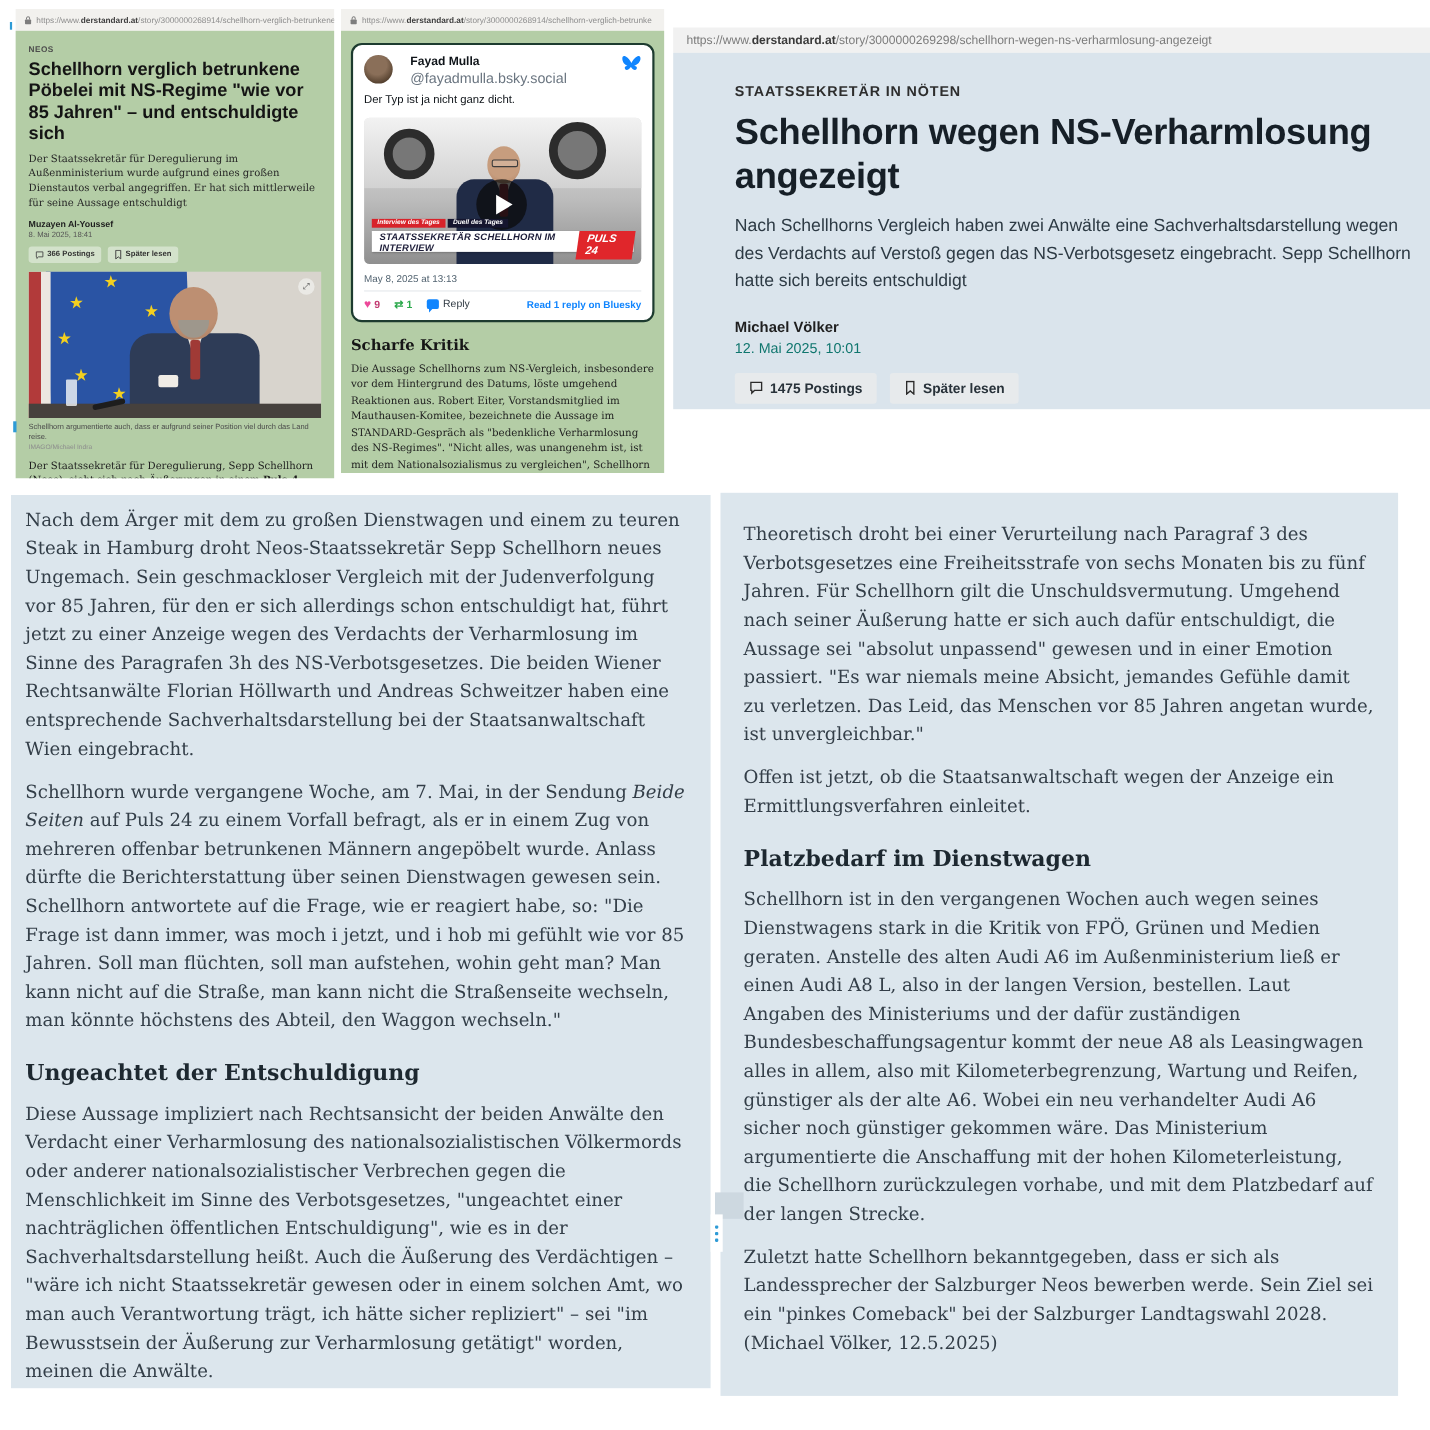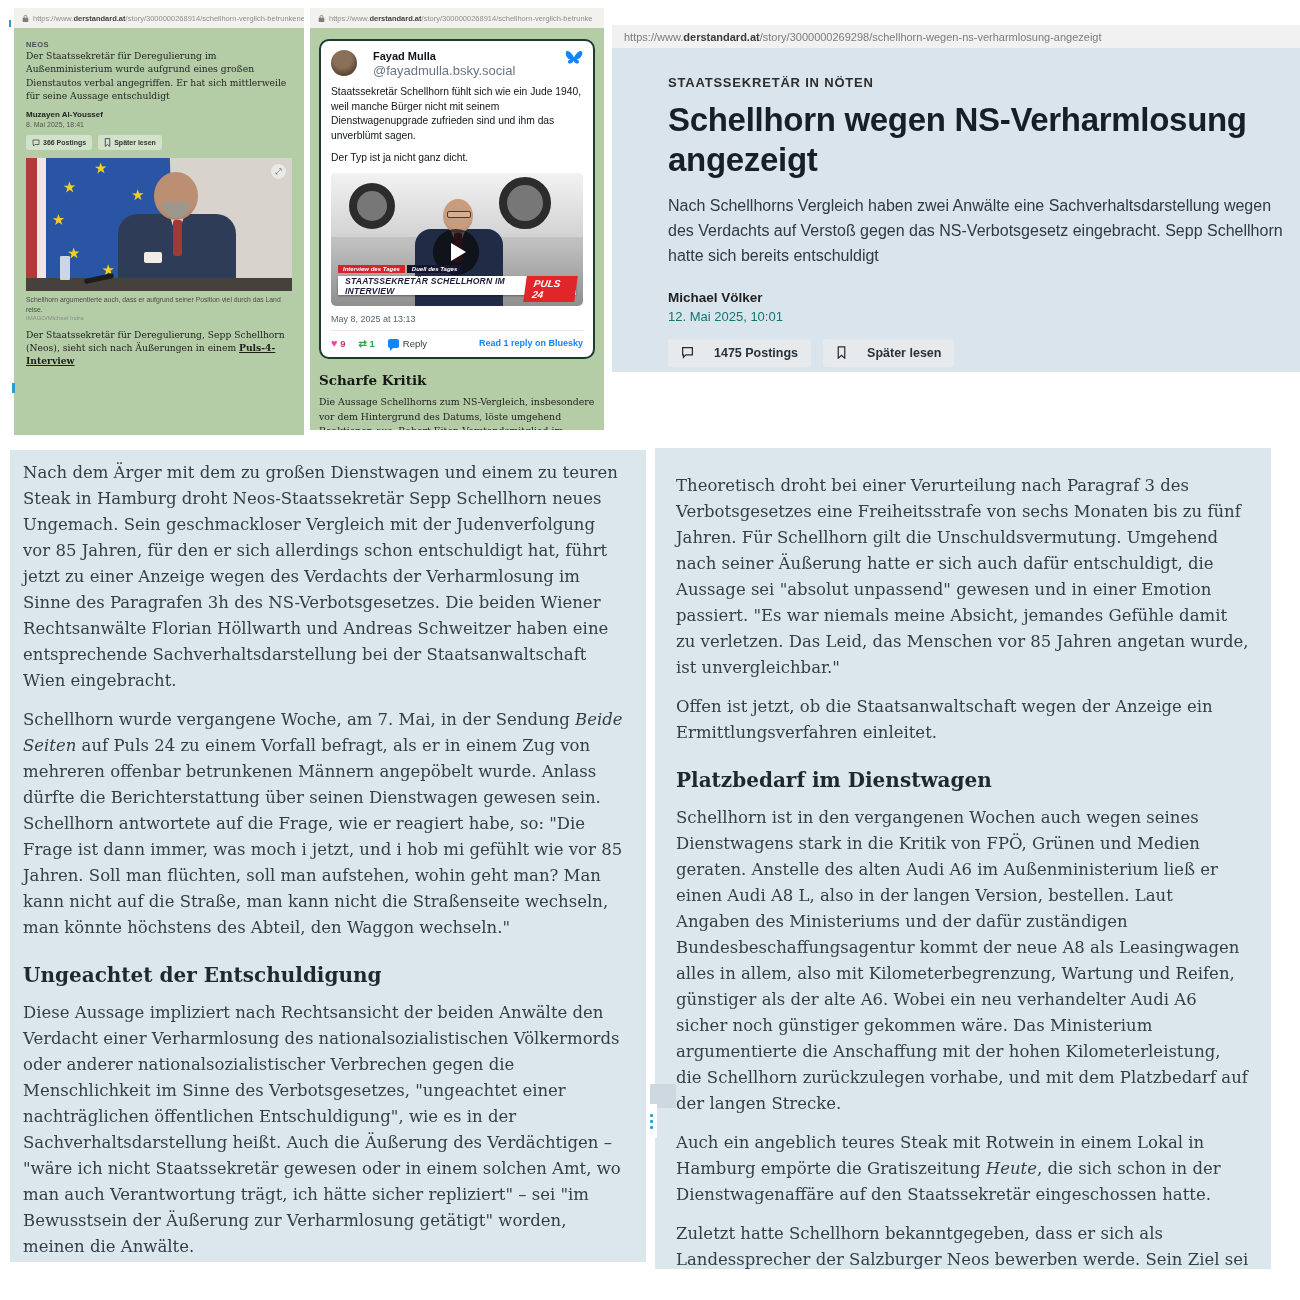--- a/index.html
+++ b/index.html
@@ -100,21 +100,21 @@
   #urlC{left:612px;top:25px;width:688px;height:23px;background:#f1f1f1;display:flex;align-items:center;
         padding:0 12px;font-size:11px;color:#7b7b7b;white-space:nowrap;overflow:hidden}
   #urlC .dom{font-weight:bold;color:#3a3a3a}
   #heroC{left:612px;top:48px;width:688px;height:324px;background:#dae4ec;padding:27px 20px 0 56px;box-sizing:border-box}
   .kicker-c{font-size:13px;font-weight:bold;color:#2d2d2d;letter-spacing:.8px}
   .title-c{font-size:33px;line-height:1.2;font-weight:bold;color:#161f27;margin-top:10px;width:600px;letter-spacing:-.3px}
   .sub-c{font-size:16px;line-height:1.55;color:#2d3a44;margin-top:15px;width:620px;font-weight:500}
   .auth-c{font-size:13.5px;font-weight:bold;color:#1f1f1f;margin-top:21px}
   .date-c{font-size:13px;color:#0f766e;margin-top:4px}
   .chips-c{display:flex;gap:12px;margin-top:15px}
-  .chip-c{display:inline-flex;align-items:center;gap:20px;background:#e7eaec;border-radius:3px;
+  .chip-c{display:inline-flex;align-items:center;gap:6px;background:#e7eaec;border-radius:3px;
           padding:7px 13px;font-size:12.5px;font-weight:bold;color:#28323a}
   
   .panel{position:absolute;background:#dce6ed;font-family:"DejaVu Serif",serif;color:#333e48;
          box-sizing:border-box;overflow:hidden}
   #panelL{left:10px;top:450px;width:636px;height:812px;padding:10px 22px 0 13px}
   #panelR{left:655px;top:448px;width:616px;height:821px;padding:25px 22px 0 21px}
   .panel p{font-size:16.5px;line-height:26px;margin:0 0 13px}
   .panel h2{font-size:20px;line-height:26px;font-weight:bold;color:#1d2830;margin:21px 0 12px}
   .panel i{font-style:italic}
   
@@ -132,20 +132,21 @@
     <span class="lock">
       <svg viewBox="0 0 10 12" width="7" height="9">
           <rect x="1" y="5" width="8" height="6" rx="1" fill="#7d7d7d"></rect>
           <path d="M3 5V3.4a2 2 0 014 0V5" fill="none" stroke="#7d7d7d" stroke-width="1.3"></path>
         </svg>
     </span>
     <span><span>https://www.</span><span class="dom">derstandard.at</span><span>/story/3000000268914/schellhorn-verglich-betrunkene-poebelei-mit-ns-r</span></span>
   </div>
   <div class="green">
     <div class="kicker-a">NEOS</div>
+    <div class="title-a">Schellhorn verglich betrunkene Pöbelei mit NS-Regime "wie vor 85 Jahren" – und entschuldigte sich</div>
     <div class="sub-a">Der Staatssekretär für Deregulierung im Außenministerium wurde aufgrund eines großen Dienstautos verbal angegriffen. Er hat sich mittlerweile für seine Aussage entschuldigt</div>
     <div class="by-name">Muzayen Al-Youssef</div>
     <div class="by-date">8. Mai 2025, 18:41</div>
     <div class="chips">
       <span class="chip-s">
         <svg viewBox="0 0 16 16" width="8" height="8">
             <path d="M2 2h12v9H6l-3 3v-3H2z" fill="none" stroke="#444" stroke-width="1.6"></path>
           </svg>
         <span>366 Postings</span>
         </span>
@@ -201,21 +202,20 @@
         <span>
           <div class="bname">Fayad Mulla</div>
           <div class="bhandle">@fayadmulla.bsky.social</div>
         </span>
         <span class="butterfly">
           <svg viewBox="0 0 24 22" width="18" height="17">
               <path fill="#1085fe" d="M12 9.5C10.8 6.8 8 2.5 4.6 1.3 2 .4 1 1.7 1 4c0 3.7 2.2 7.6 6.2 8.6-2.7.4-4 1.9-2.9 3.9 1.3 2.3 4.6 1.3 6.4-1.6.3-.5.9-.5 1.2 0 1.8 2.9 5.1 3.9 6.4 1.6 1.1-2-.2-3.5-2.9-3.9C19.8 11.6 23 7.7 23 4c0-2.3-1-3.6-3.6-2.7C16 2.5 13.2 6.8 12 9.5z"></path>
             </svg>
         </span>
       </div>
-      <div class="btext">Staatssekretär Schellhorn fühlt sich wie ein Jude 1940, weil manche Bürger nicht mit seinem Dienstwagenupgrade zufrieden sind und ihm das unverblümt sagen.</div>
       <div class="btext">Der Typ ist ja nicht ganz dicht.</div>
       <div class="vthumb">
         <div class="vt-car"></div>
         <div class="wheel" style="left:18px;top:10px;width:30px;height:30px"></div>
         <div class="wheel" style="left:168px;top:4px;width:36px;height:36px"></div>
         <div class="vt-body"></div>
         <div class="vt-shirt"></div>
         <div class="vt-tie"></div>
         <div class="vt-head"></div>
         <div class="vt-glasses"></div>
@@ -275,21 +275,20 @@
   <p><span>Schellhorn wurde vergangene Woche, am 7. Mai, in der Sendung </span><i>Beide Seiten</i><span> auf Puls 24 zu einem Vorfall befragt, als er in einem Zug von mehreren offenbar betrunkenen Männern angepöbelt wurde. Anlass dürfte die Berichterstattung über seinen Dienstwagen gewesen sein. Schellhorn antwortete auf die Frage, wie er reagiert habe, so: "Die Frage ist dann immer, was moch i jetzt, und i hob mi gefühlt wie vor 85 Jahren. Soll man flüchten, soll man aufstehen, wohin geht man? Man kann nicht auf die Straße, man kann nicht die Straßenseite wechseln, man könnte höchstens des Abteil, den Waggon wechseln."</span></p>
   <h2>Ungeachtet der Entschuldigung</h2>
   <p>Diese Aussage impliziert nach Rechtsansicht der beiden Anwälte den Verdacht einer Verharmlosung des nationalsozialistischen Völkermords oder anderer nationalsozialistischer Verbrechen gegen die Menschlichkeit im Sinne des Verbotsgesetzes, "ungeachtet einer nachträglichen öffentlichen Entschuldigung", wie es in der Sachverhaltsdarstellung heißt. Auch die Äußerung des Verdächtigen – "wäre ich nicht Staatssekretär gewesen oder in einem solchen Amt, wo man auch Verantwortung trägt, ich hätte sicher repliziert" – sei "im Bewusstsein der Äußerung zur Verharmlosung getätigt" worden, meinen die Anwälte.</p>
 </div>
 
 <div id="panelR" class="panel">
   <p>Theoretisch droht bei einer Verurteilung nach Paragraf 3 des Verbotsgesetzes eine Freiheitsstrafe von sechs Monaten bis zu fünf Jahren. Für Schellhorn gilt die Unschuldsvermutung. Umgehend nach seiner Äußerung hatte er sich auch dafür entschuldigt, die Aussage sei "absolut unpassend" gewesen und in einer Emotion passiert. "Es war niemals meine Absicht, jemandes Gefühle damit zu verletzen. Das Leid, das Menschen vor 85 Jahren angetan wurde, ist unvergleichbar."</p>
   <p>Offen ist jetzt, ob die Staatsanwaltschaft wegen der Anzeige ein Ermittlungsverfahren einleitet.</p>
   <h2>Platzbedarf im Dienstwagen</h2>
   <p>Schellhorn ist in den vergangenen Wochen auch wegen seines Dienstwagens stark in die Kritik von FPÖ, Grünen und Medien geraten. Anstelle des alten Audi A6 im Außenministerium ließ er einen Audi A8 L, also in der langen Version, bestellen. Laut Angaben des Ministeriums und der dafür zuständigen Bundesbeschaffungsagentur kommt der neue A8 als Leasingwagen alles in allem, also mit Kilometerbegrenzung, Wartung und Reifen, günstiger als der alte A6. Wobei ein neu verhandelter Audi A6 sicher noch günstiger gekommen wäre. Das Ministerium argumentierte die Anschaffung mit der hohen Kilometerleistung, die Schellhorn zurückzulegen vorhabe, und mit dem Platzbedarf auf der langen Strecke.</p>
-  <p><span>Auch ein angeblich teures Steak mit Rotwein in einem Lokal in Hamburg empörte die Gratiszeitung </span><i>Heute</i><span>, die sich schon in der Dienstwagenaffäre auf den Staatssekretär eingeschossen hatte.</span></p>
   <p>Zuletzt hatte Schellhorn bekanntgegeben, dass er sich als Landessprecher der Salzburger Neos bewerben werde. Sein Ziel sei ein "pinkes Comeback" bei der Salzburger Landtagswahl 2028. (Michael Völker, 12.5.2025)</p>
 </div>
 
 <div class="mark" style="left:9px;top:20px;width:2px;height:7px"></div>
 <div class="mark" style="left:12px;top:383px;width:3px;height:10px"></div>
 <div class="notch-sq"></div>
 <div class="notch">
   <span class="dot"></span>
     <span class="dot"></span>
     <span class="dot"></span>

